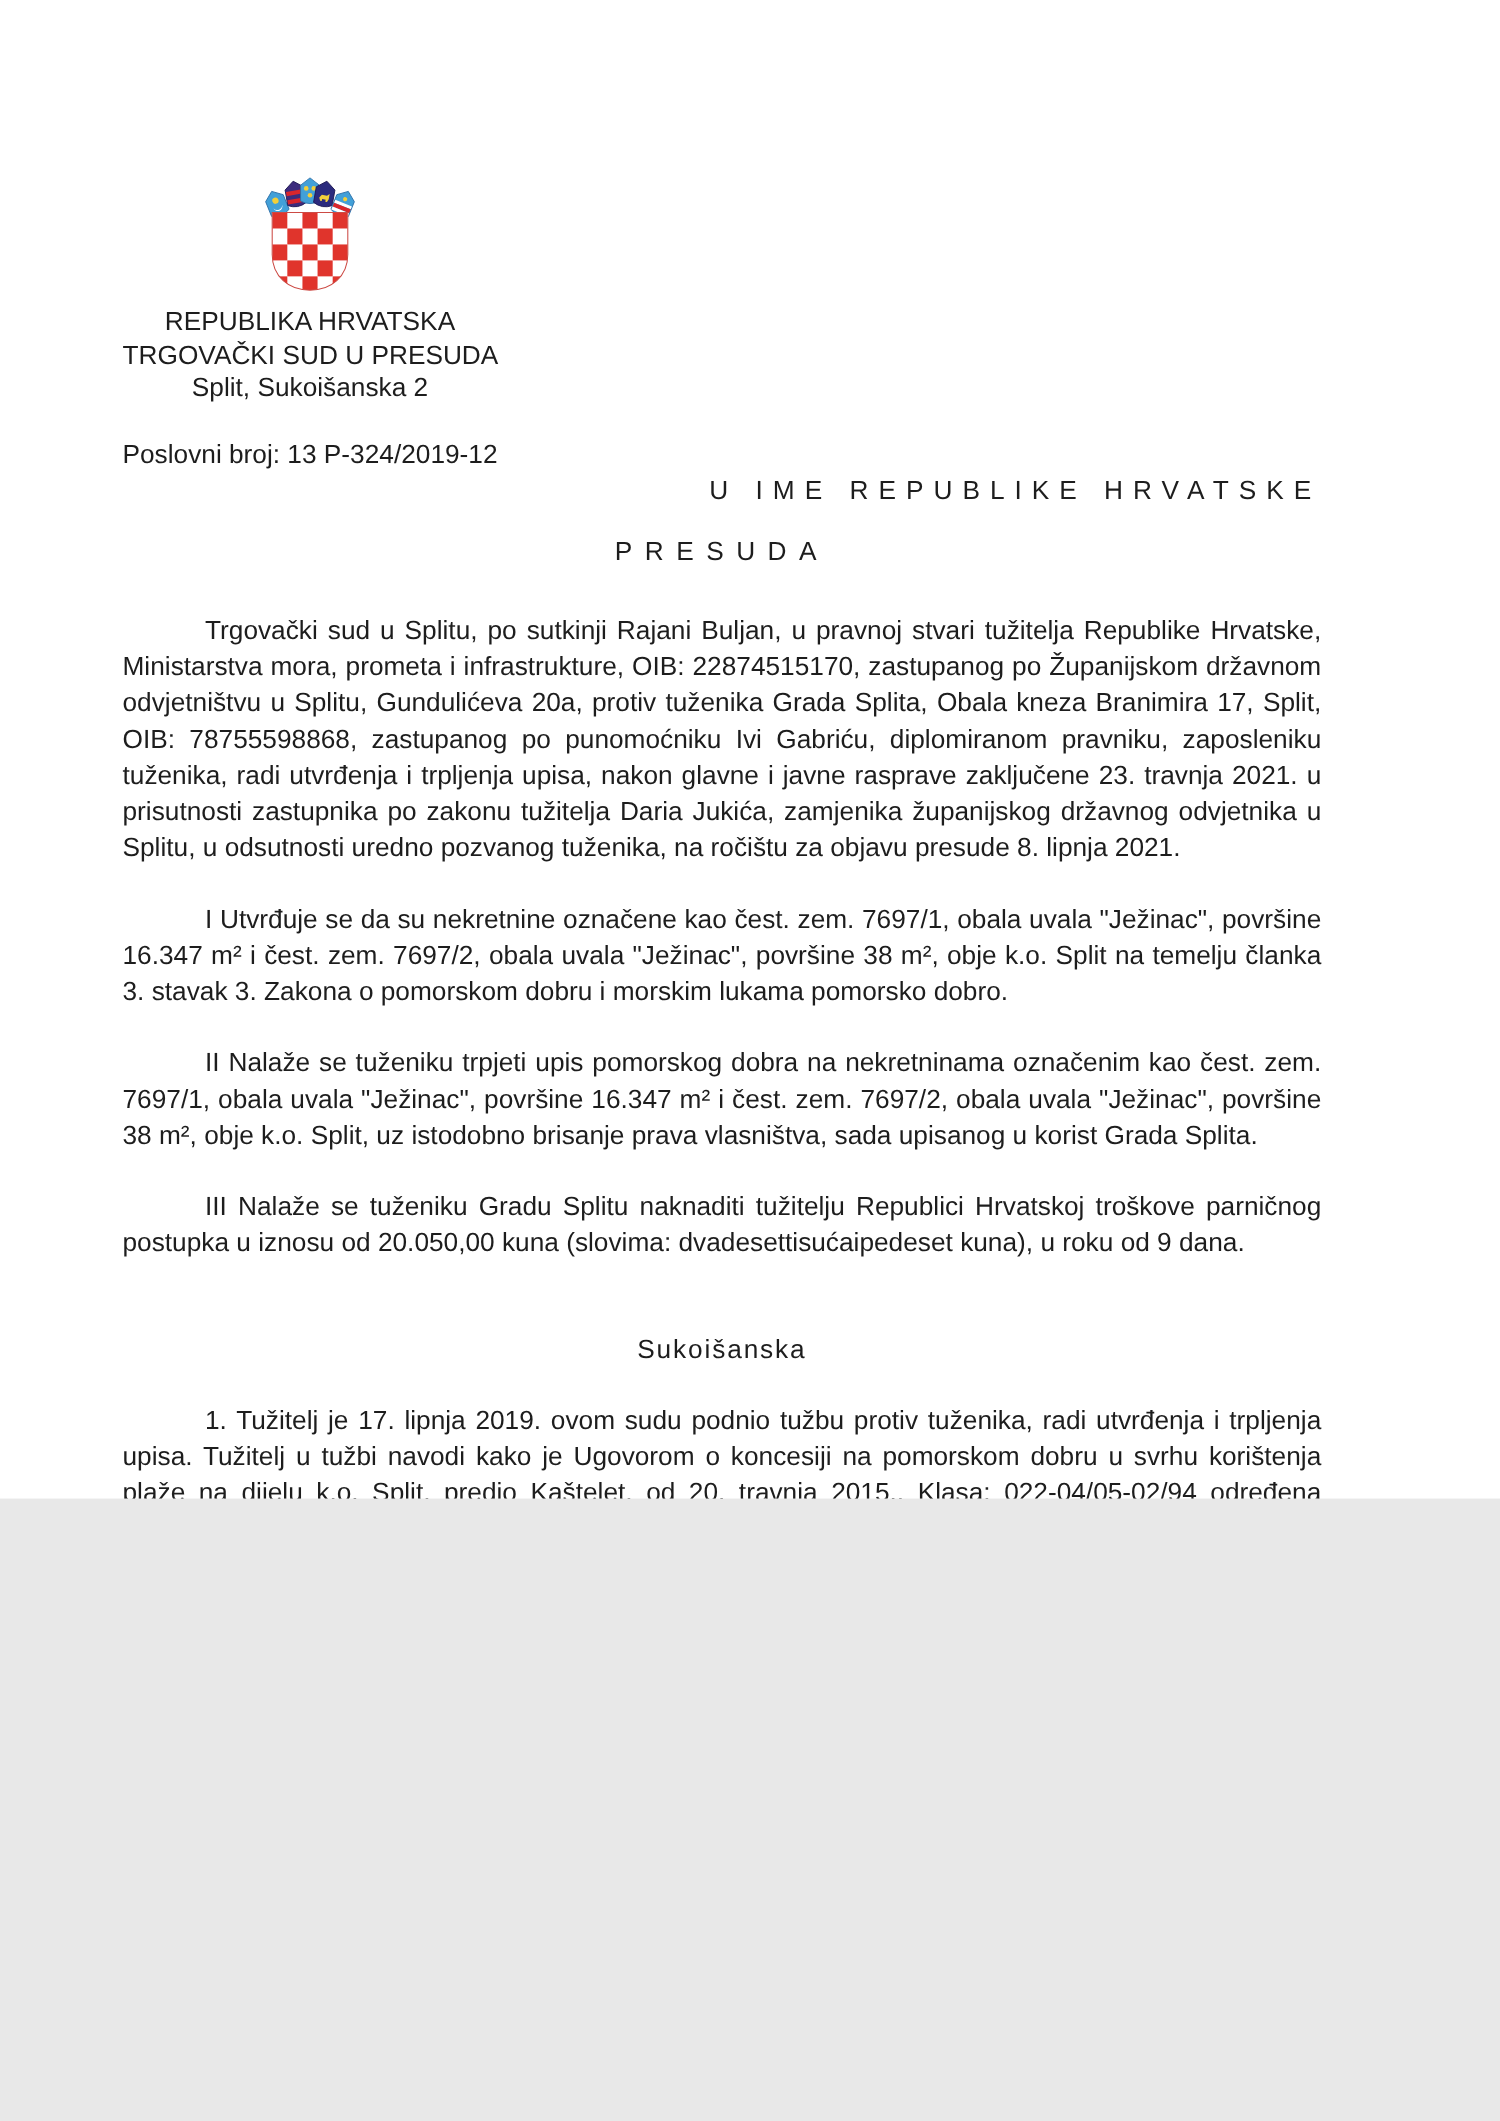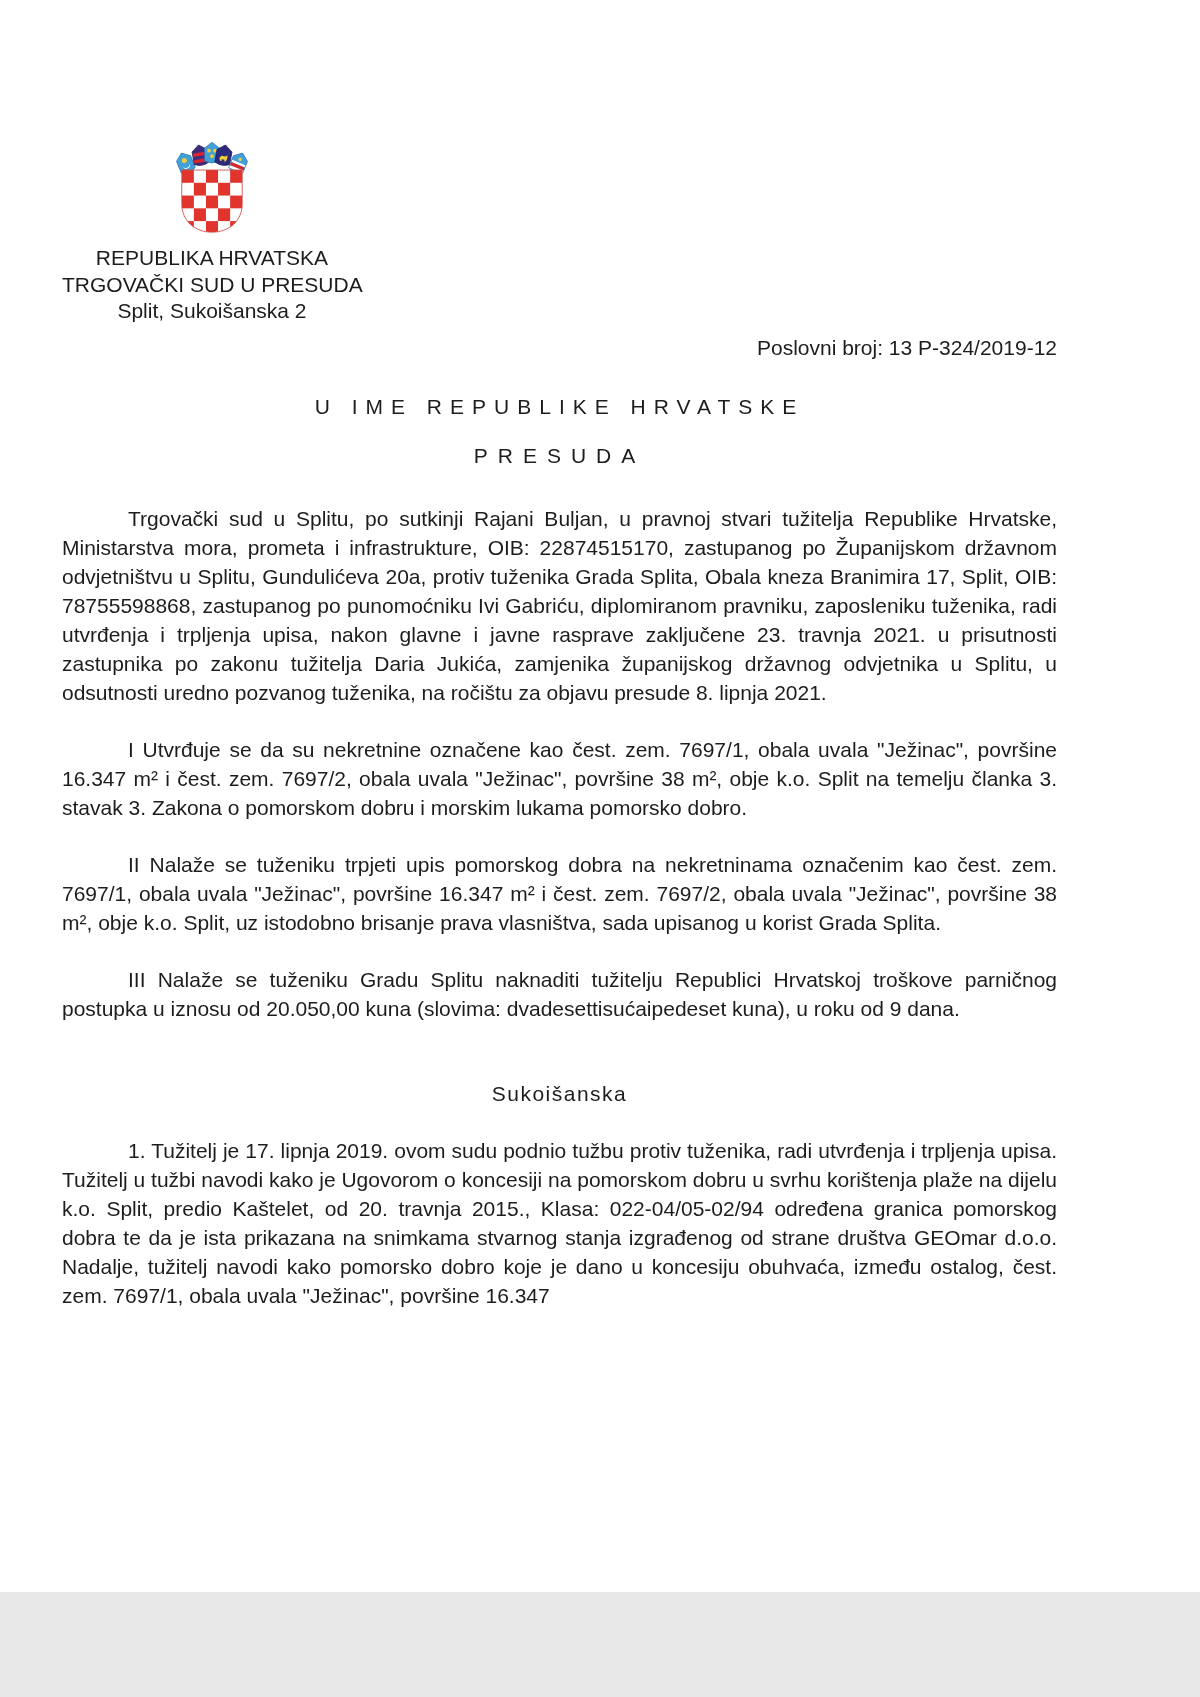--- a/index.html
+++ b/index.html
@@ -9,36 +9,36 @@
     --shield-white:#ffffff;
     --crown-light-blue:#42a0d8;
     --crown-dark-blue:#2b2a7d;
     --crown-purple:#3d2c7d;
     --detail-yellow:#f2cf3a;
     --stripe-red:#d9262c;
   }
   html,body{margin:0;padding:0;background:#e8e8e8;}
   .page{
     position:relative;
-    width:1200px;height:1592px;
+    width:1200px;height:1199px;
     background:var(--page-background);
     box-sizing:border-box;
-    padding:138px 143px 0 62px;
+    padding:138px 143px 0 98px;
     margin:0 auto;
     font-family:"Liberation Sans","DejaVu Sans",sans-serif;
     color:var(--text);
     font-size:21px;line-height:29px;
     overflow:hidden;
   }
   .header-block{width:300px;text-align:center;}
   .coa{display:block;margin:0 auto 6px auto;}
   .header-line{line-height:26.5px;white-space:nowrap;}
-  .case-number{text-align:right;margin-top:8px;}
+  .case-number{margin-top:24px;}
   .heading{text-align:center;white-space:nowrap;}
-  .h-name{margin-top:30px;letter-spacing:8px;}
+  .h-name{letter-spacing:8px;text-align:right;}
   .h-presuda{margin-top:20px;letter-spacing:10px;}
   .h-presudio{margin-top:56px;letter-spacing:6px;}
   .h-obraz{margin-top:56px;letter-spacing:1.5px;}
   p.body{margin:28px 0 0 0;text-align:justify;text-indent:66px;}
   p.intro{margin-top:34px;}
 </style>
 </head>
 <body>
 
 <div class="page">

